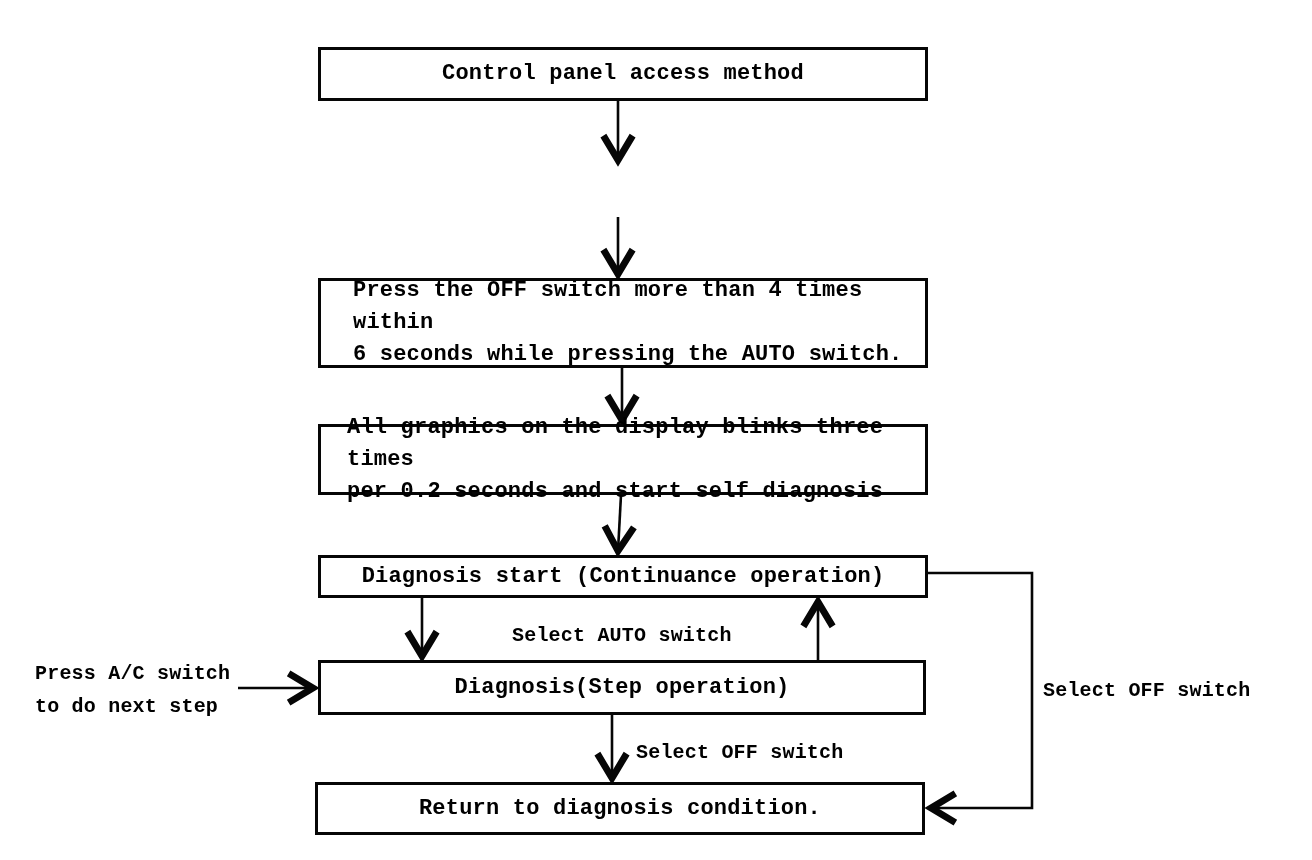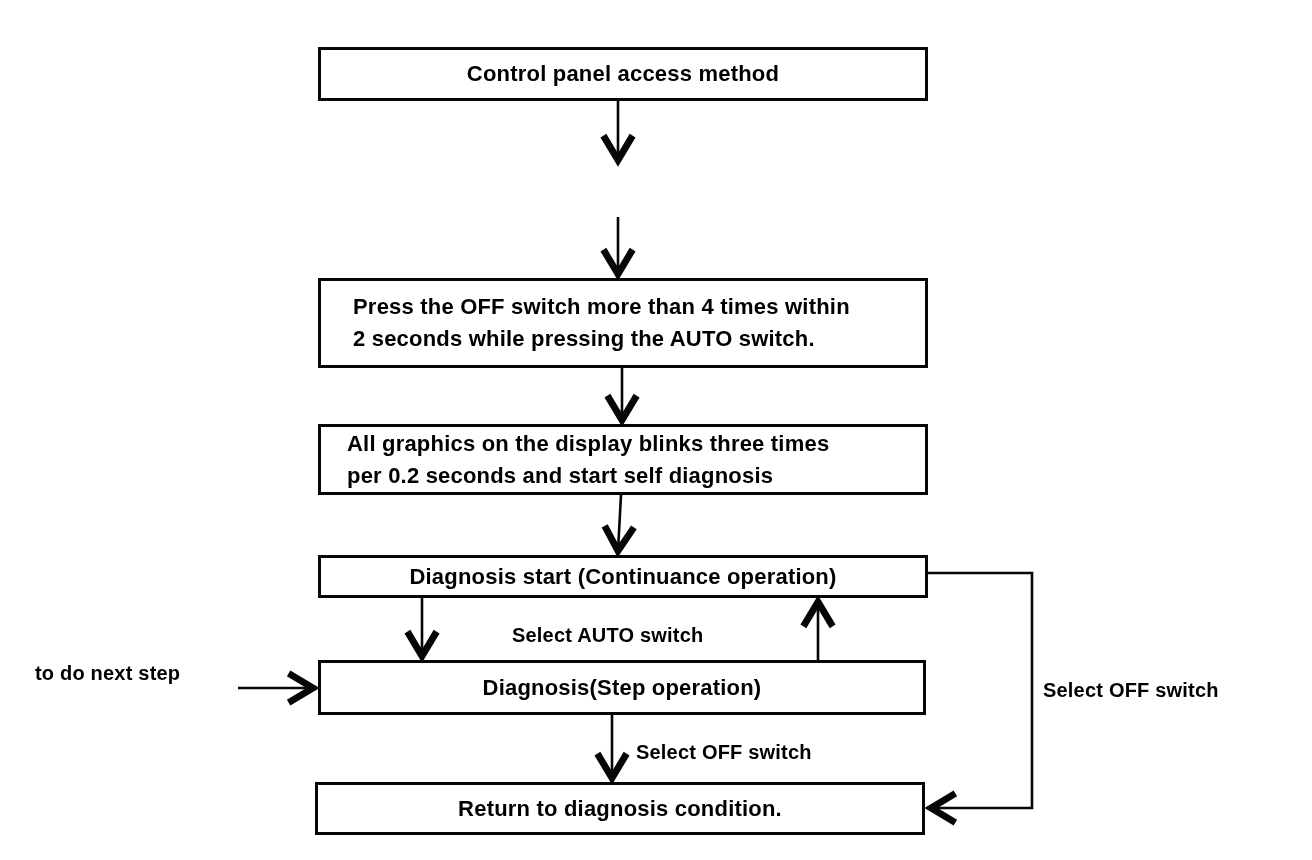--- a/index.html
+++ b/index.html
@@ -1,18 +1,18 @@
 <!DOCTYPE html>
 <html><head>
 <meta charset="utf-8">
 <style>
   html,body { margin:0; padding:0; background:#ffffff; }
   .canvas {
     position:relative; width:1312px; height:860px; background:#ffffff;
-    font-family:Liberation Sans, sans-serif; color:#000;
+    font-family:Liberation Mono, monospace; color:#000;
     overflow:hidden;
   }
   .wires { position:absolute; left:0; top:0; width:1312px; height:860px; }
   .box {
     position:absolute; box-sizing:border-box;
     border:3px solid #060606; background:#fff;
     display:flex; flex-direction:column; justify-content:center;
     font-size:22px; font-weight:600; letter-spacing:0.2px; line-height:32px;
   }
   .box.center { align-items:center; text-align:center; }
@@ -44,21 +44,21 @@
     <path d="M928,573 L1032,573 L1032,808 L931,808" fill="none" stroke="#060606" stroke-width="2.6" marker-end="url(#head)"></path>
   </svg>
 
   <div class="box center" style="left:318px; top:47px; width:610px; height:54px;">
     <div>Control panel access method</div>
   </div>
 
 
   <div class="box leftalign" style="left:318px; top:278px; width:610px; height:90px; padding-left:32px;">
     <div>Press the OFF switch more than 4 times within</div>
-    <div>2 seconds while pressing the AUTO switch.</div>
+    <div>6 seconds while pressing the AUTO switch.</div>
   </div>
 
   <div class="box leftalign" style="left:318px; top:424px; width:610px; height:71px; padding-left:26px;">
     <div>All graphics on the display blinks three times</div>
     <div>per 0.2 seconds and start self diagnosis</div>
   </div>
 
   <div class="box center" style="left:318px; top:660px; width:608px; height:55px;">
     <div>Diagnosis(Step operation)</div>
   </div>
@@ -71,16 +71,17 @@
     <div>Return to diagnosis condition.</div>
   </div>
 
   <div class="lbl" style="left:512px; top:619px;">Select AUTO switch</div>
 
   <div class="lbl" style="left:636px; top:736px;">Select OFF switch</div>
 
   <div class="lbl" style="left:1043px; top:674px;">Select OFF switch</div>
 
   <div class="lbl" style="left:35px; top:657px;">
+    <div>Press A/C switch</div>
     <div>to do next step</div>
   </div>
 
 </div>
 
 </body></html>

